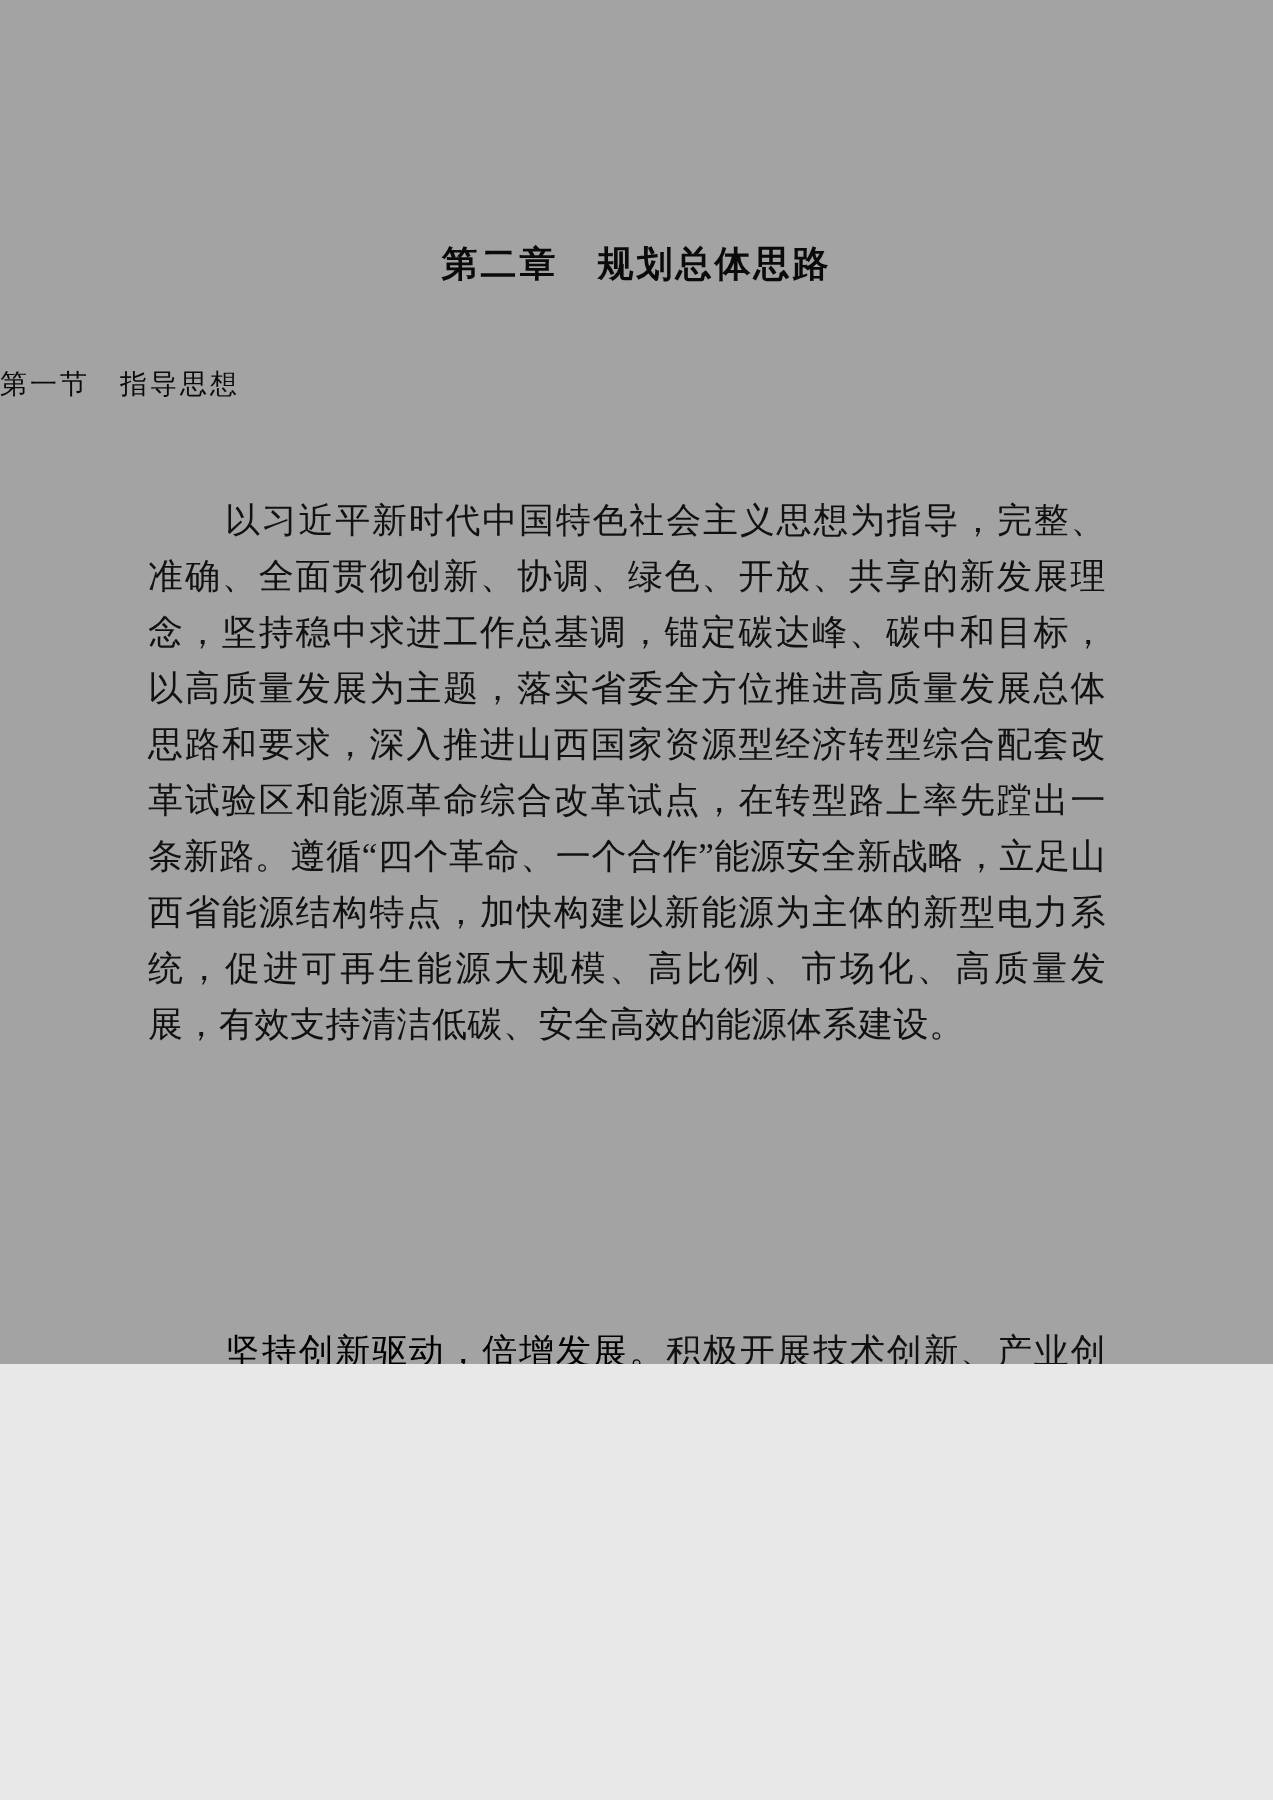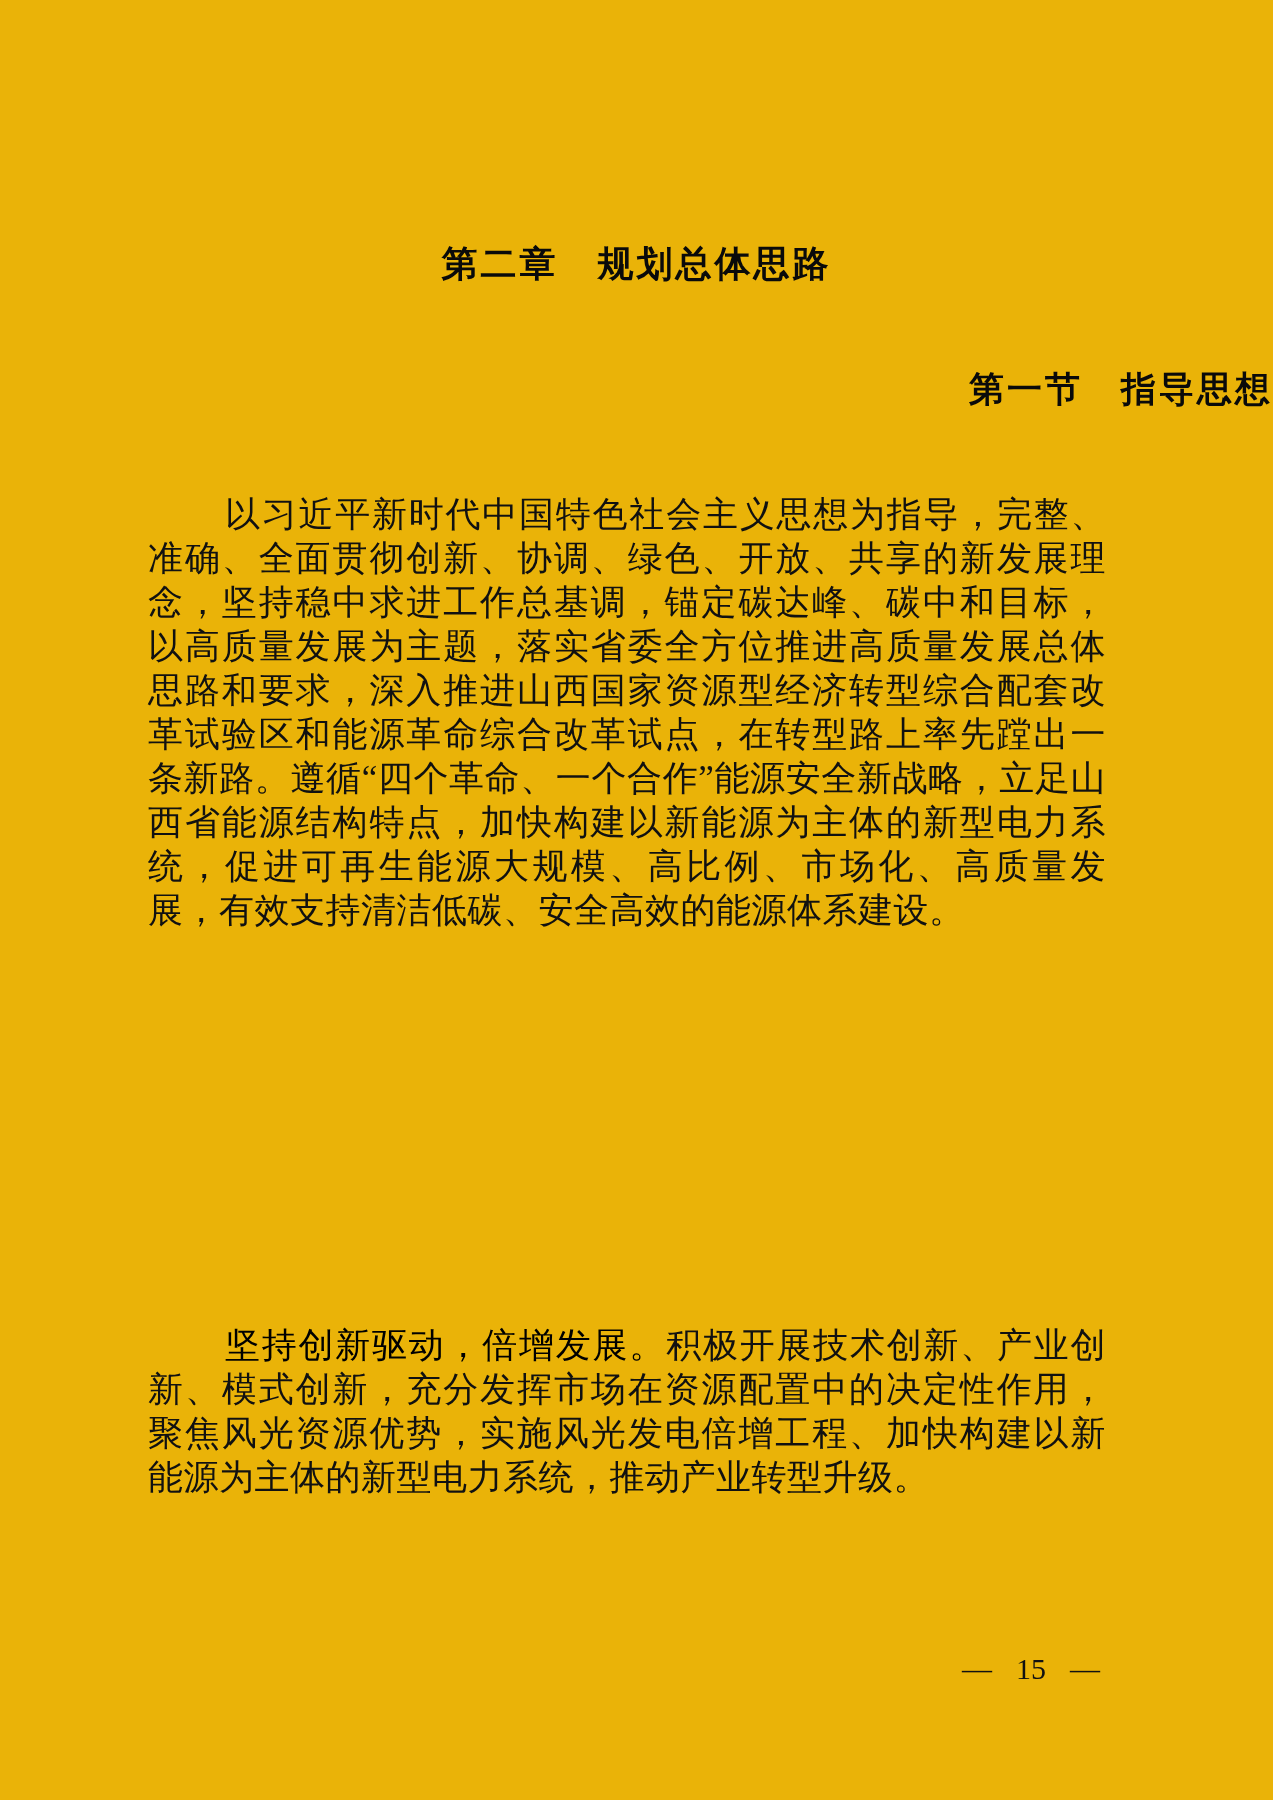--- a/index.html
+++ b/index.html
@@ -1,57 +1,57 @@
 <!DOCTYPE html>
 <html><head>
 <meta charset="utf-8">
 <style>
   * { margin: 0; padding: 0; box-sizing: border-box; }
   html, body { background: #e8e8e8; }
   .page {
     position: relative;
     width: 1273px;
-    height: 1800px;
+    height: 1364px;
     margin: 0 auto;
-    background: #eab308;
+    background: #a3a3a3;
     color: #000000;
     font-family: "Liberation Serif", "DejaVu Serif", serif;
     overflow: hidden;
   }
   .chapter-title {
     position: absolute;
     top: 240px;
     left: 0;
     width: 100%;
     text-align: center;
     font-family: "DejaVu Sans", "Liberation Sans", sans-serif;
     font-weight: bold;
     font-size: 36px;
     letter-spacing: 3px;
     color: #0a0a0a;
   }
   .section-title {
     position: absolute;
     left: 0;
     width: 100%;
-    text-align: right;
+    text-align: left;
     font-family: "Liberation Serif", "DejaVu Serif", serif;
-    font-weight: bold;
-    font-size: 35px;
+    font-weight: normal;
+    font-size: 27px;
     letter-spacing: 3px;
     color: #0a0a0a;
   }
   .section-title.first  { top: 366px; }
   .section-title.second { top: 1208px; }
   .body-para {
     position: absolute;
     left: 148px;
     width: 958px;
     font-size: 35px;
-    line-height: 44px;
+    line-height: 56px;
     text-align: justify;
     text-indent: 2.2em;
     letter-spacing: 0.5px;
     color: #111111;
   }
   .body-para.first  { top: 493px; }
   .body-para.second { top: 1324px; }
   .para-lead { font-weight: normal; color: #000000; }
   .page-footer {
     position: absolute;

